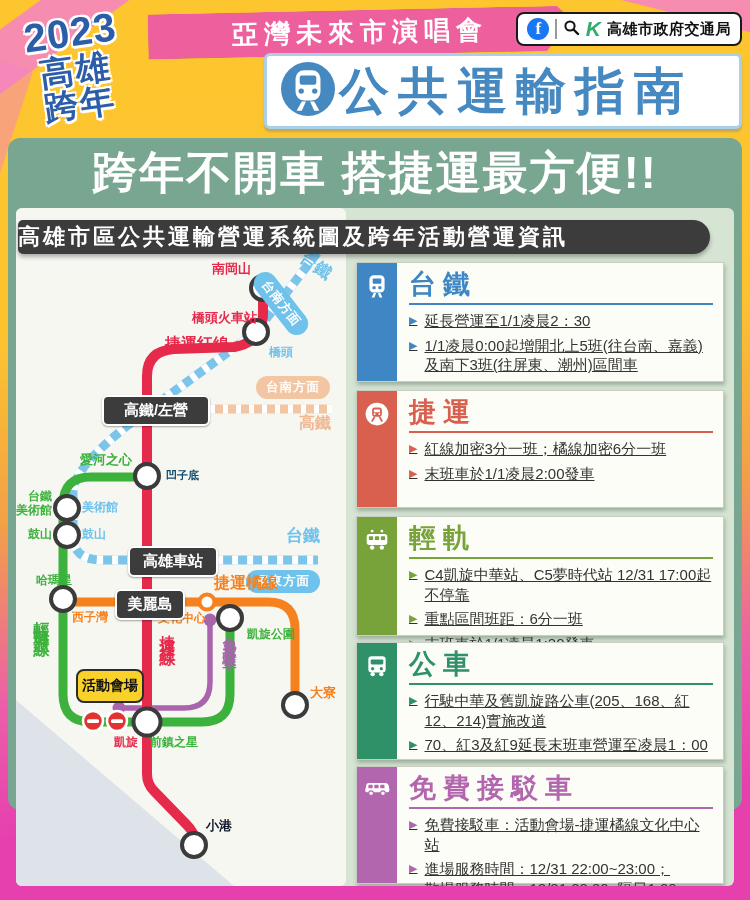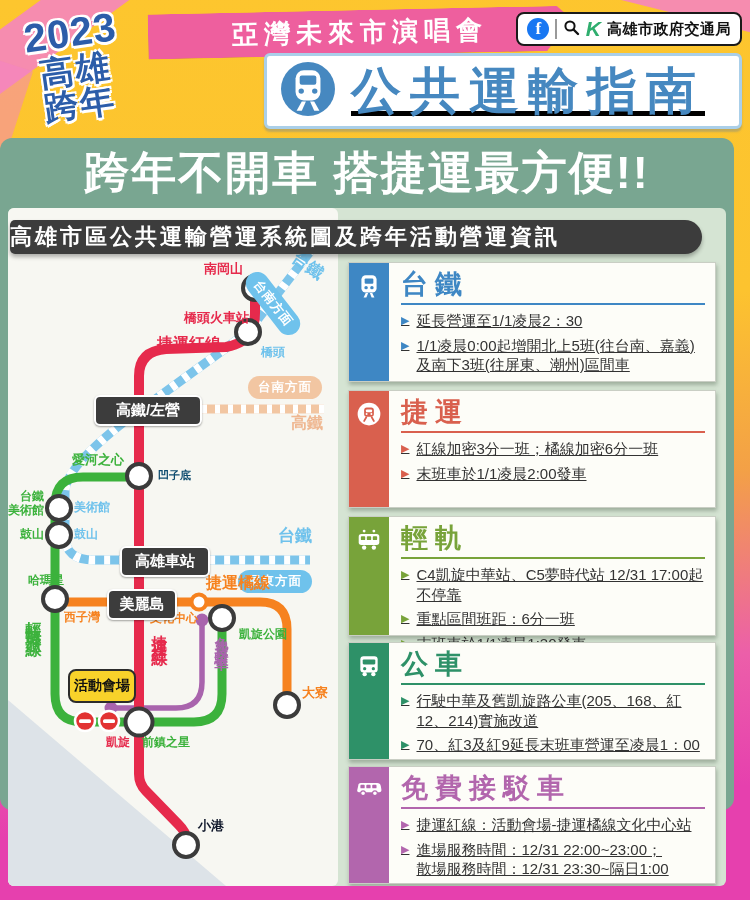--- a/index.html
+++ b/index.html
@@ -16,32 +16,32 @@
     transform:rotate(-8deg);color:#2c5da9;font-weight:900;line-height:1.02;
     text-shadow:-2px -2px 0 #fff,2px -2px 0 #fff,-2px 2px 0 #fff,2px 2px 0 #fff,0 3px 0 #fff;}
   .year-badge .yr{font-size:40px;letter-spacing:1px;}
   .year-badge .ln{font-size:34px;letter-spacing:2px;}
   .event-banner{position:absolute;left:148px;top:10px;width:424px;height:45px;background:#ee5f9e;
     transform:rotate(-1.2deg);display:flex;align-items:center;justify-content:center;
     clip-path:polygon(0 0,96.5% 0,100% 30%,94% 100%,0 100%);box-shadow:0 2px 3px rgba(0,0,0,.2);}
   .event-banner span{color:#fff;font-size:26px;font-weight:900;letter-spacing:6px;}
   .guide-box{position:absolute;left:264px;top:53px;width:478px;height:76px;background:#fff;
     border:3px solid #aacfe9;border-radius:6px;box-shadow:0 3px 2px rgba(90,120,160,.35);
-    display:flex;align-items:center;gap:16px;padding-left:14px;box-sizing:border-box;text-decoration:underline;}
+    display:flex;align-items:center;gap:4px;padding-left:14px;box-sizing:border-box;}
   .guide-box .title{color:#4688c0;font-size:50px;font-weight:900;letter-spacing:9px;white-space:nowrap;}
   .bureau-pill{position:absolute;right:8px;top:12px;height:34px;background:#fff;border:2.5px solid #1a1a1a;
     border-radius:8px;display:inline-flex;align-items:center;gap:6px;padding:0 9px;box-sizing:border-box;}
   .fb{width:22px;height:22px;border-radius:50%;background:#1877f2;color:#fff;font-weight:900;
     font-size:17px;display:flex;align-items:center;justify-content:center;font-family:"Liberation Serif",serif;}
   .pill-div{width:1.5px;height:20px;background:#999;}
   .klogo{color:#2fae6e;font-size:21px;font-weight:900;font-style:italic;}
   .bureau-name{color:#111;font-size:15px;font-weight:bold;letter-spacing:.5px;white-space:nowrap;}
 
   
-  .panel{position:absolute;left:0;top:138px;width:734px;height:672px;background:#79a691;border-radius:12px;}
+  .panel{position:absolute;left:8px;top:138px;width:734px;height:672px;background:#79a691;border-radius:12px;}
   .hero-title{position:absolute;left:0;top:0;width:734px;height:70px;display:flex;align-items:center;
     justify-content:center;color:#fff;font-size:45px;font-weight:900;letter-spacing:2px;white-space:nowrap;}
   .content{position:absolute;left:8px;top:70px;width:718px;height:678px;background:#d5e4d3;
     border-radius:6px;overflow:hidden;}
   .section-banner{position:absolute;left:2px;top:12px;width:692px;height:34px;background:#3c3c3c;
     border-radius:6px 20px 20px 6px;display:flex;align-items:center;justify-content:flex-start;z-index:9;
     box-shadow:0 3px 4px rgba(0,0,0,.3);}
   .section-banner span{color:#fff;font-size:22px;font-weight:bold;letter-spacing:3px;white-space:nowrap;}
 
   
@@ -316,21 +316,21 @@
               <rect x="10.5" y="7.2" width="4" height="3.2" rx="0.8" fill="#b266ad"></rect>
               <rect x="16" y="7.2" width="4" height="3.2" rx="0.8" fill="#b266ad"></rect>
               <circle cx="7.5" cy="15" r="2.2" fill="#fff" stroke="#b266ad" stroke-width="1"></circle>
               <circle cx="18.5" cy="15" r="2.2" fill="#fff" stroke="#b266ad" stroke-width="1"></circle>
             </svg>
           </div>
           <div class="cbody">
             <div class="ctitle">免費接駁車</div>
             <div class="bullets">
               <div class="bullet">
-                  <span class="bt">捷運紅線：活動會場-捷運橘線文化中心站</span>
+                  <span class="bt">免費接駁車：活動會場-捷運橘線文化中心站</span>
                 </div>
               <div class="bullet">
                   <span class="bt">進場服務時間：12/31 22:00~23:00；
 散場服務時間：12/31 23:30~隔日1:00</span>
                 </div>
             </div>
           </div>
         </div>
 
       </div>

